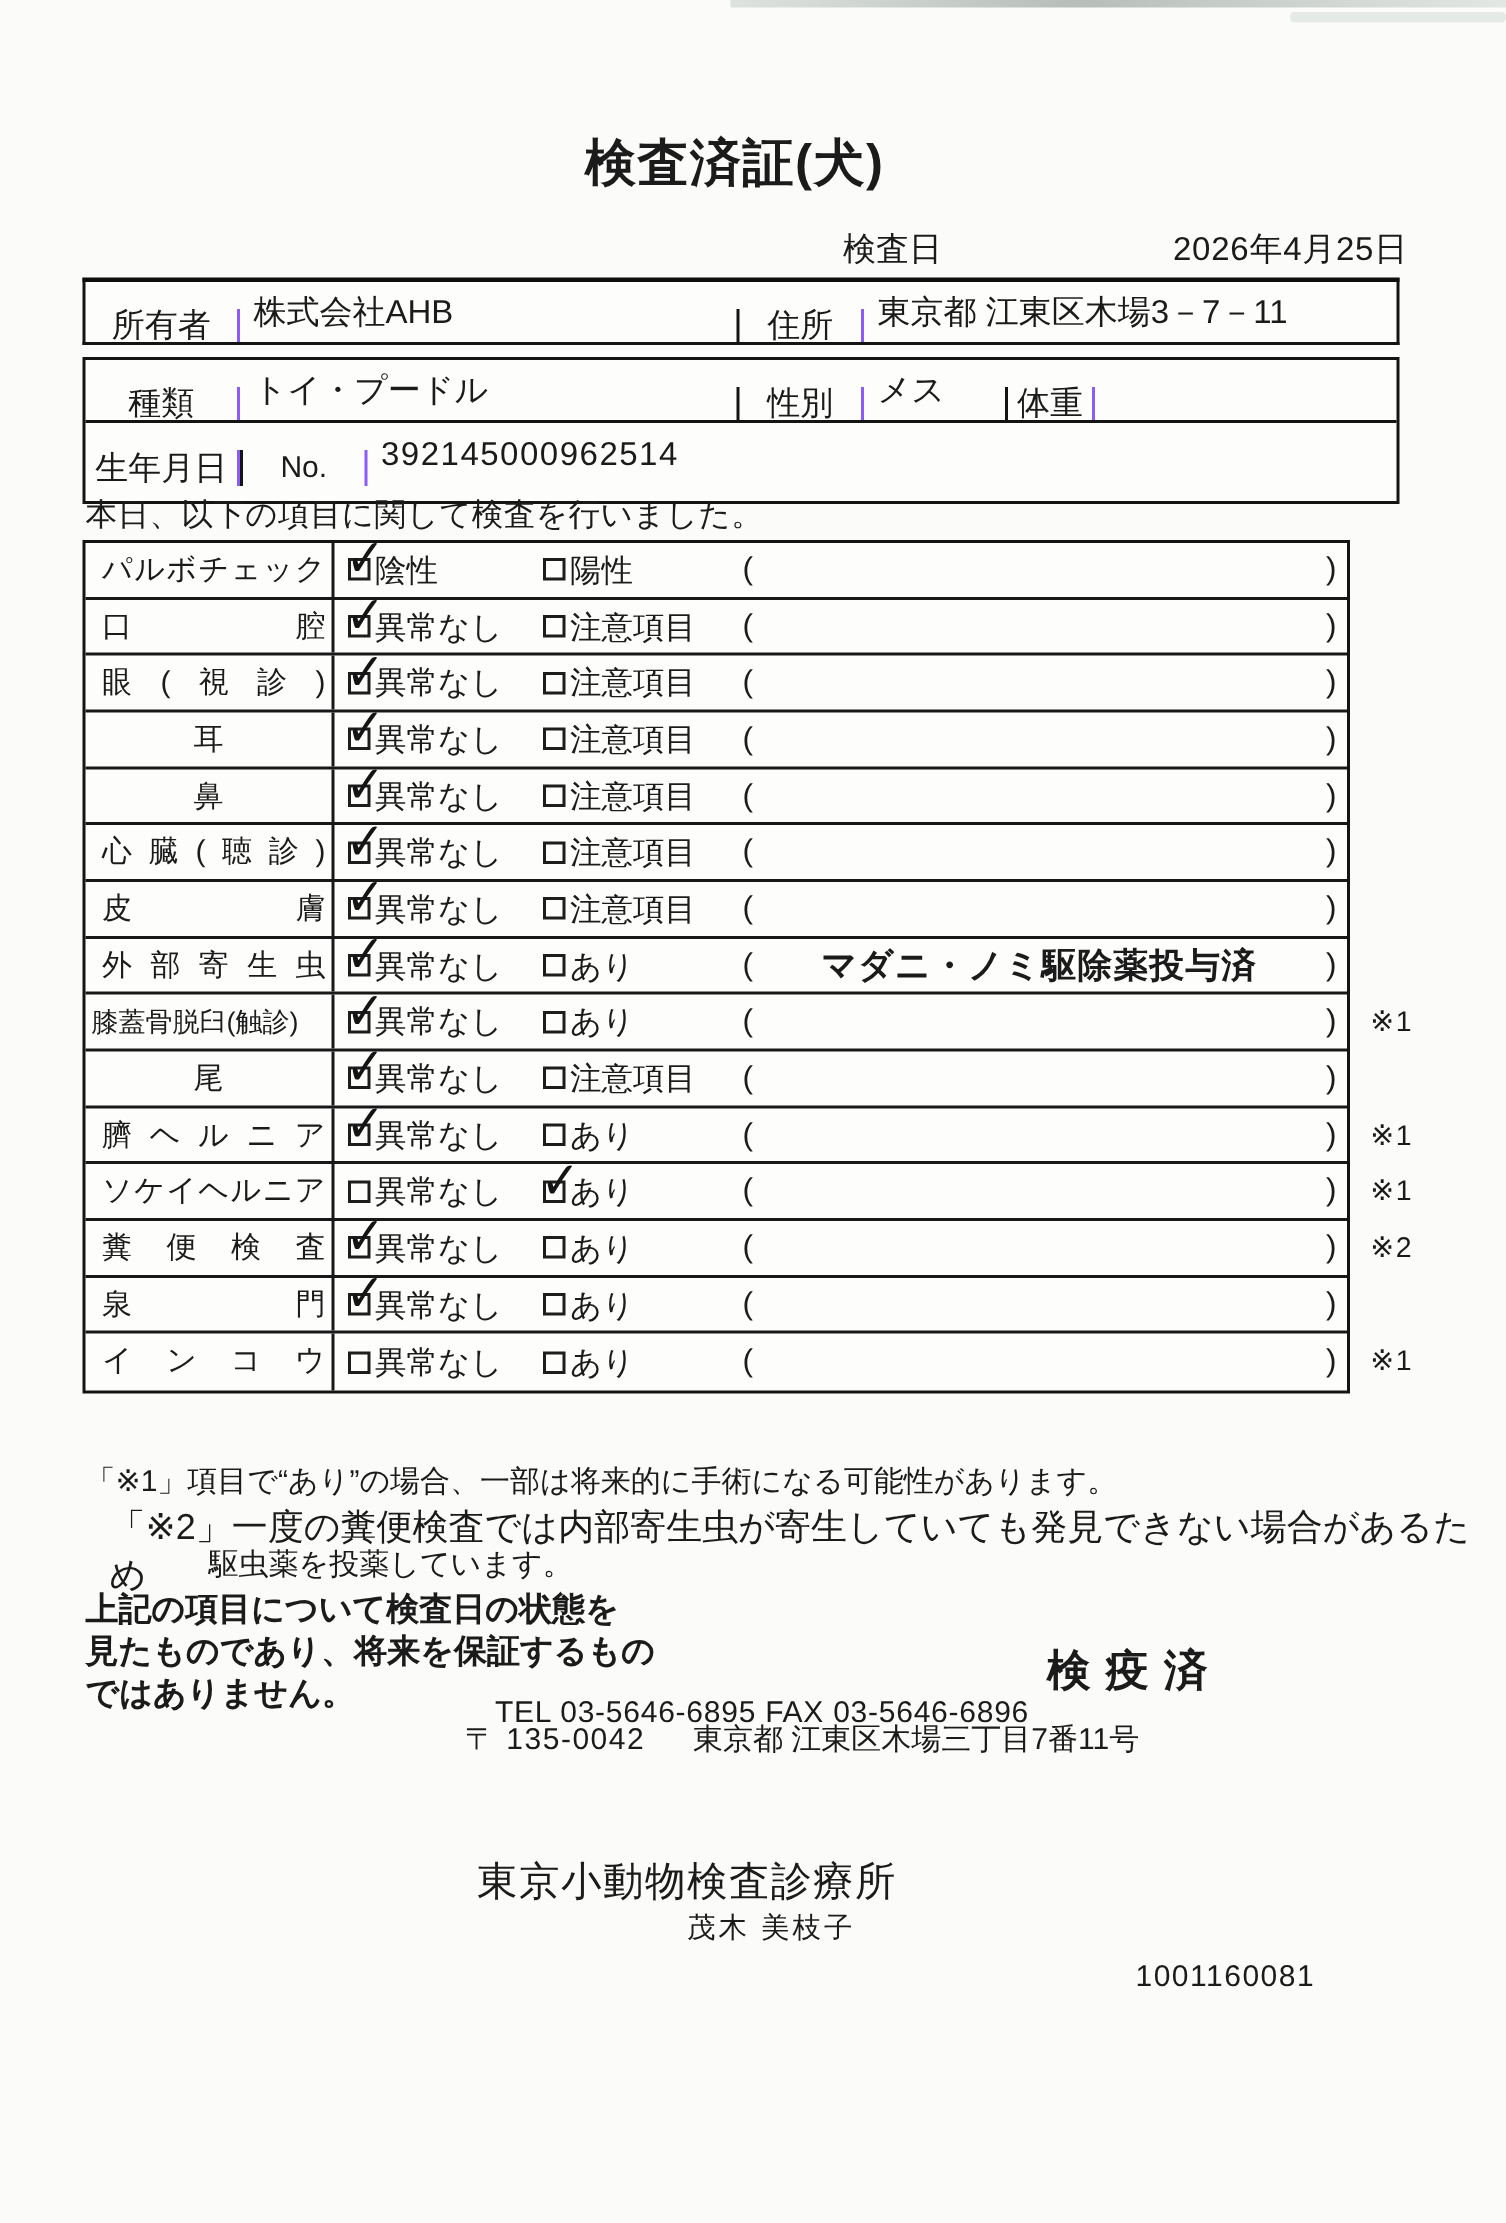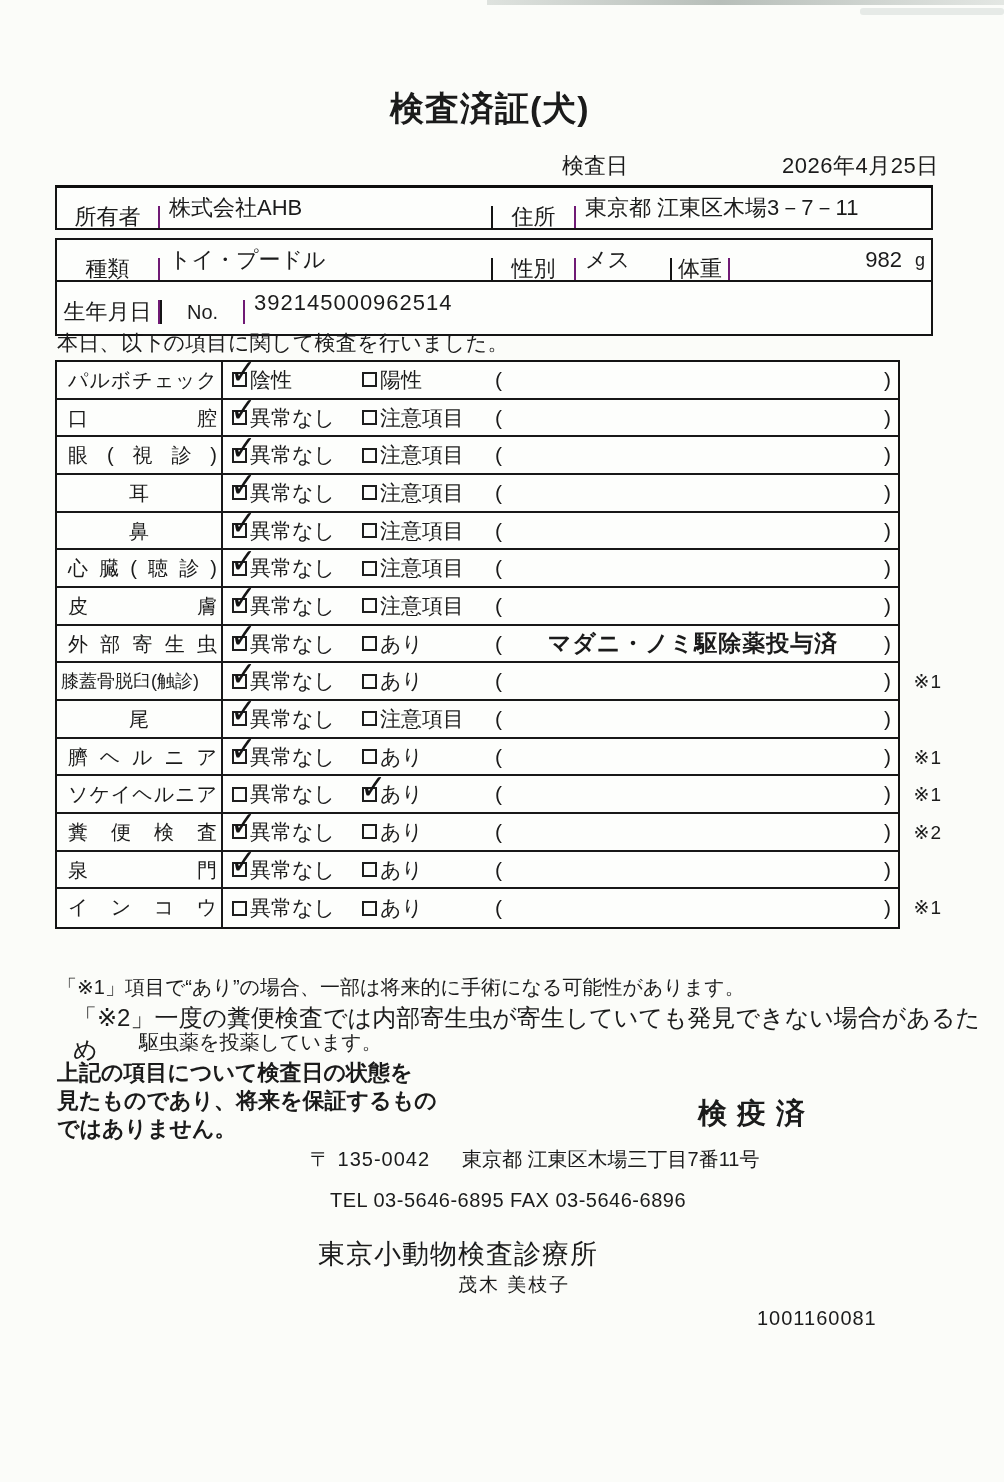--- a/index.html
+++ b/index.html
@@ -30,21 +30,21 @@
   
   .htable{ left:55px; width:878px; border:2px solid #141414; background:#fdfefc; }
   .owner-table{ top:185px; height:45px; border-top:3px solid #0e0e0e; display:flex; }
   .pet-table{ top:238px; height:98px; }
   .prow{ display:flex; height:42px; }
   .prow.first{ border-bottom:2px solid #141414; }
   .hcell{ display:flex; align-items:center; font-size:22px; }
   .hlabel{ justify-content:center; }
   .hvalue{ padding-left:9px; }
   .bl{ border-left:2px solid #141414; }
-  .br{ border-right:2px solid #701a75;margin-top:18px; }
+  .br{ border-right:2px solid #8b5cf6;margin-top:18px; }
   .w-lab1{ width:103px; }
   .w-val1{ width:331px; }
   .w-lab2{ width:85px; }
   .w-sex{ width:94px; }
   .w-wlab{ width:60px; }
   .w-wval{ flex:1; justify-content:flex-end; padding-right:6px; }
   .weight-unit{ font-size:18px; margin-left:13px; }
   .no-label{ font-size:20px; }
   .num{ letter-spacing:1px; }
 
@@ -91,21 +91,21 @@
   
   .note1{ left:57px; top:974px; font-size:20px; }
   .note2a{ left:73px; top:1002px; font-size:24px; }
   .note2b{ left:100px; top:1029px; font-size:20px;margin-left:39px; }
 
   .disclaimer{ left:57px; top:1059px; font-size:22px; font-weight:600; line-height:28px; }
   .stamp{ left:698px; top:1094px; font-size:29px; font-weight:600; letter-spacing:10px; }
 
   .postal{ left:310px; top:1146px; font-size:20px; letter-spacing:1px; }
   .clinic-address{ left:462px; top:1146px; font-size:20px; }
-  .telfax{ left:330px; top:1189px; font-size:20px; letter-spacing:.5px; }
+  .telfax{ left:330px; top:1131px; font-size:20px; letter-spacing:.5px; }
   .clinic-name{ left:318px; top:1236px; font-size:27px; letter-spacing:1px; }
   .examiner{ left:458px; top:1272px; font-size:19px; letter-spacing:2px; }
   .serial{ left:757px; top:1307px; font-size:20px; letter-spacing:1px; }
 </style>
 </head>
 <body>
 
 <div class="top-artifact"></div>
 <div class="top-artifact2"></div>
 
@@ -120,24 +120,20 @@
   <div class="hcell hvalue" style="flex:1">東京都 江東区木場3－7－11</div>
 </div>
 
 <div class="abs htable pet-table">
   <div class="prow first">
     <div class="hcell hlabel w-lab1 br">種類</div>
     <div class="hcell hvalue w-val1">トイ・プードル</div>
     <div class="hcell hlabel w-lab2 bl br">性別</div>
     <div class="hcell hvalue w-sex">メス</div>
     <div class="hcell hlabel w-wlab bl br">体重</div>
-    <div class="hcell w-wval">
-      <span>982</span>
-      <span class="weight-unit">g</span>
-    </div>
   </div>
   <div class="prow">
     <div class="hcell hlabel w-lab1 br">生年月日</div>
     <div class="hcell hlabel w-lab2 bl br no-label">No.</div>
     <div class="hcell hvalue num" style="flex:1">392145000962514</div>
   </div>
 </div>
 
 <div class="abs intro">本日、以下の項目に関して検査を行いました。</div>
 

